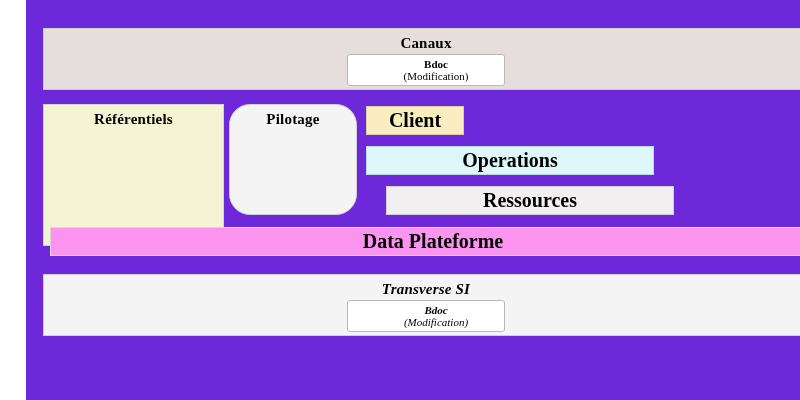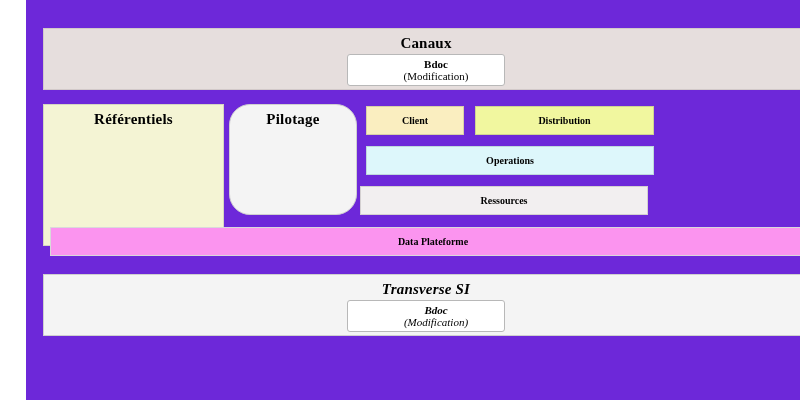--- a/index.html
+++ b/index.html
@@ -93,31 +93,31 @@
   #operations {
     left: 340px;
     top: 146px;
     width: 288px;
     height: 29px;
     background: #ddf7fb;
     border-color: #bfd8dc;
     justify-content: center;
   }
   #ressources {
-    left: 334px;
+    left: 360px;
     top: 186px;
     width: 288px;
     height: 29px;
     background: #f2eff0;
     border-color: #d4d0d1;
     justify-content: center;
   }
   .bar-title {
     font-weight: bold;
-    font-size: 10px;
+    font-size: 20px;
     line-height: 29px;
     text-align: center;
     width: 100%;
   }
 
   #echanges {
     left: 638px;
     top: 104px;
     width: 145px;
     height: 111px;
@@ -190,23 +190,20 @@
   </div>
 
   <div class="block" id="pilotage">
     <div class="block-title">Pilotage</div>
   </div>
 
   <div class="block" id="client">
     <div class="bar-title">Client</div>
   </div>
 
-  <div class="block" id="distribution">
-    <div class="bar-title">Distribution</div>
-  </div>
 
   <div class="block" id="operations">
     <div class="bar-title">Operations</div>
   </div>
 
   <div class="block" id="ressources">
     <div class="bar-title">Ressources</div>
   </div>
 
 

